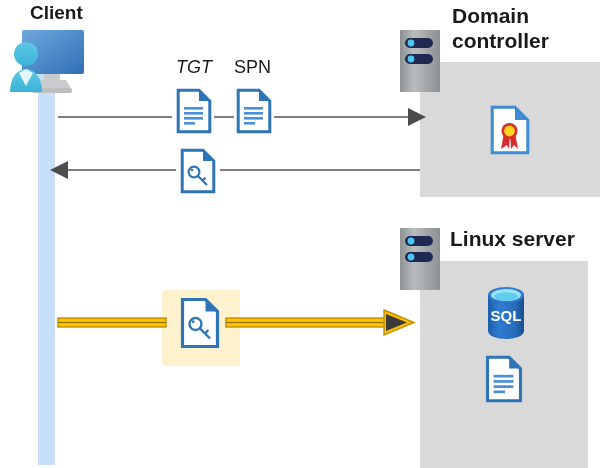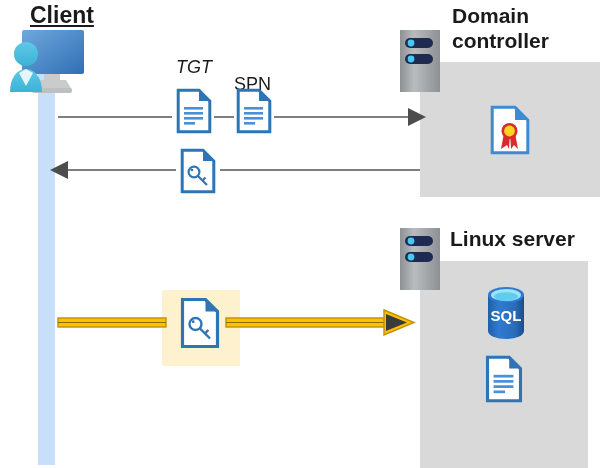--- a/index.html
+++ b/index.html
@@ -24,21 +24,21 @@
   #dc-panel  { left: 420px; top: 62px;  width: 180px; height: 135px; }
   #lnx-panel { left: 420px; top: 261px; width: 168px; height: 207px; }
 
   
   .title {
     position: absolute;
     font-weight: bold;
     color: #1a1a1a;
     line-height: 1.18;
   }
-  #client-title { left: 30px;  top: 2px;  font-size: 23px; text-decoration: underline; }
+  #client-title { left: 30px;  top: 2px;  font-size: 19px; }
   #dc-title     { left: 452px; top: 4px;  font-size: 21px; width: 150px; }
   #lnx-title    { left: 450px; top: 227px; font-size: 21px; }
 
   
   #lifeline {
     position: absolute;
     left: 38px; top: 60px;
     width: 17px; height: 405px;
     background: #c7dffb;
   }
@@ -51,21 +51,21 @@
   #dc-server  { left: 400px; top: 30px; }
   #lnx-server { left: 400px; top: 228px; }
 
   
   .flow-label {
     position: absolute;
     font-size: 18px;
     color: #1a1a1a;
   }
   #tgt-label { left: 176px; top: 57px; font-style: italic; }
-  #spn-label { left: 234px; top: 74px; }
+  #spn-label { left: 234px; top: 57px; }
 
   
   .doc-icon { position: absolute; }
   #tgt-doc { left: 176px; top: 88px;  width: 36px; height: 46px; }
   #spn-doc { left: 236px; top: 88px;  width: 36px; height: 46px; }
   #key-doc-1 { left: 180px; top: 148px; width: 36px; height: 46px; }
   #key-doc-2 { left: 180px; top: 297px; width: 40px; height: 52px; }
 
   
   #arrows { position: absolute; left: 0; top: 0; }

